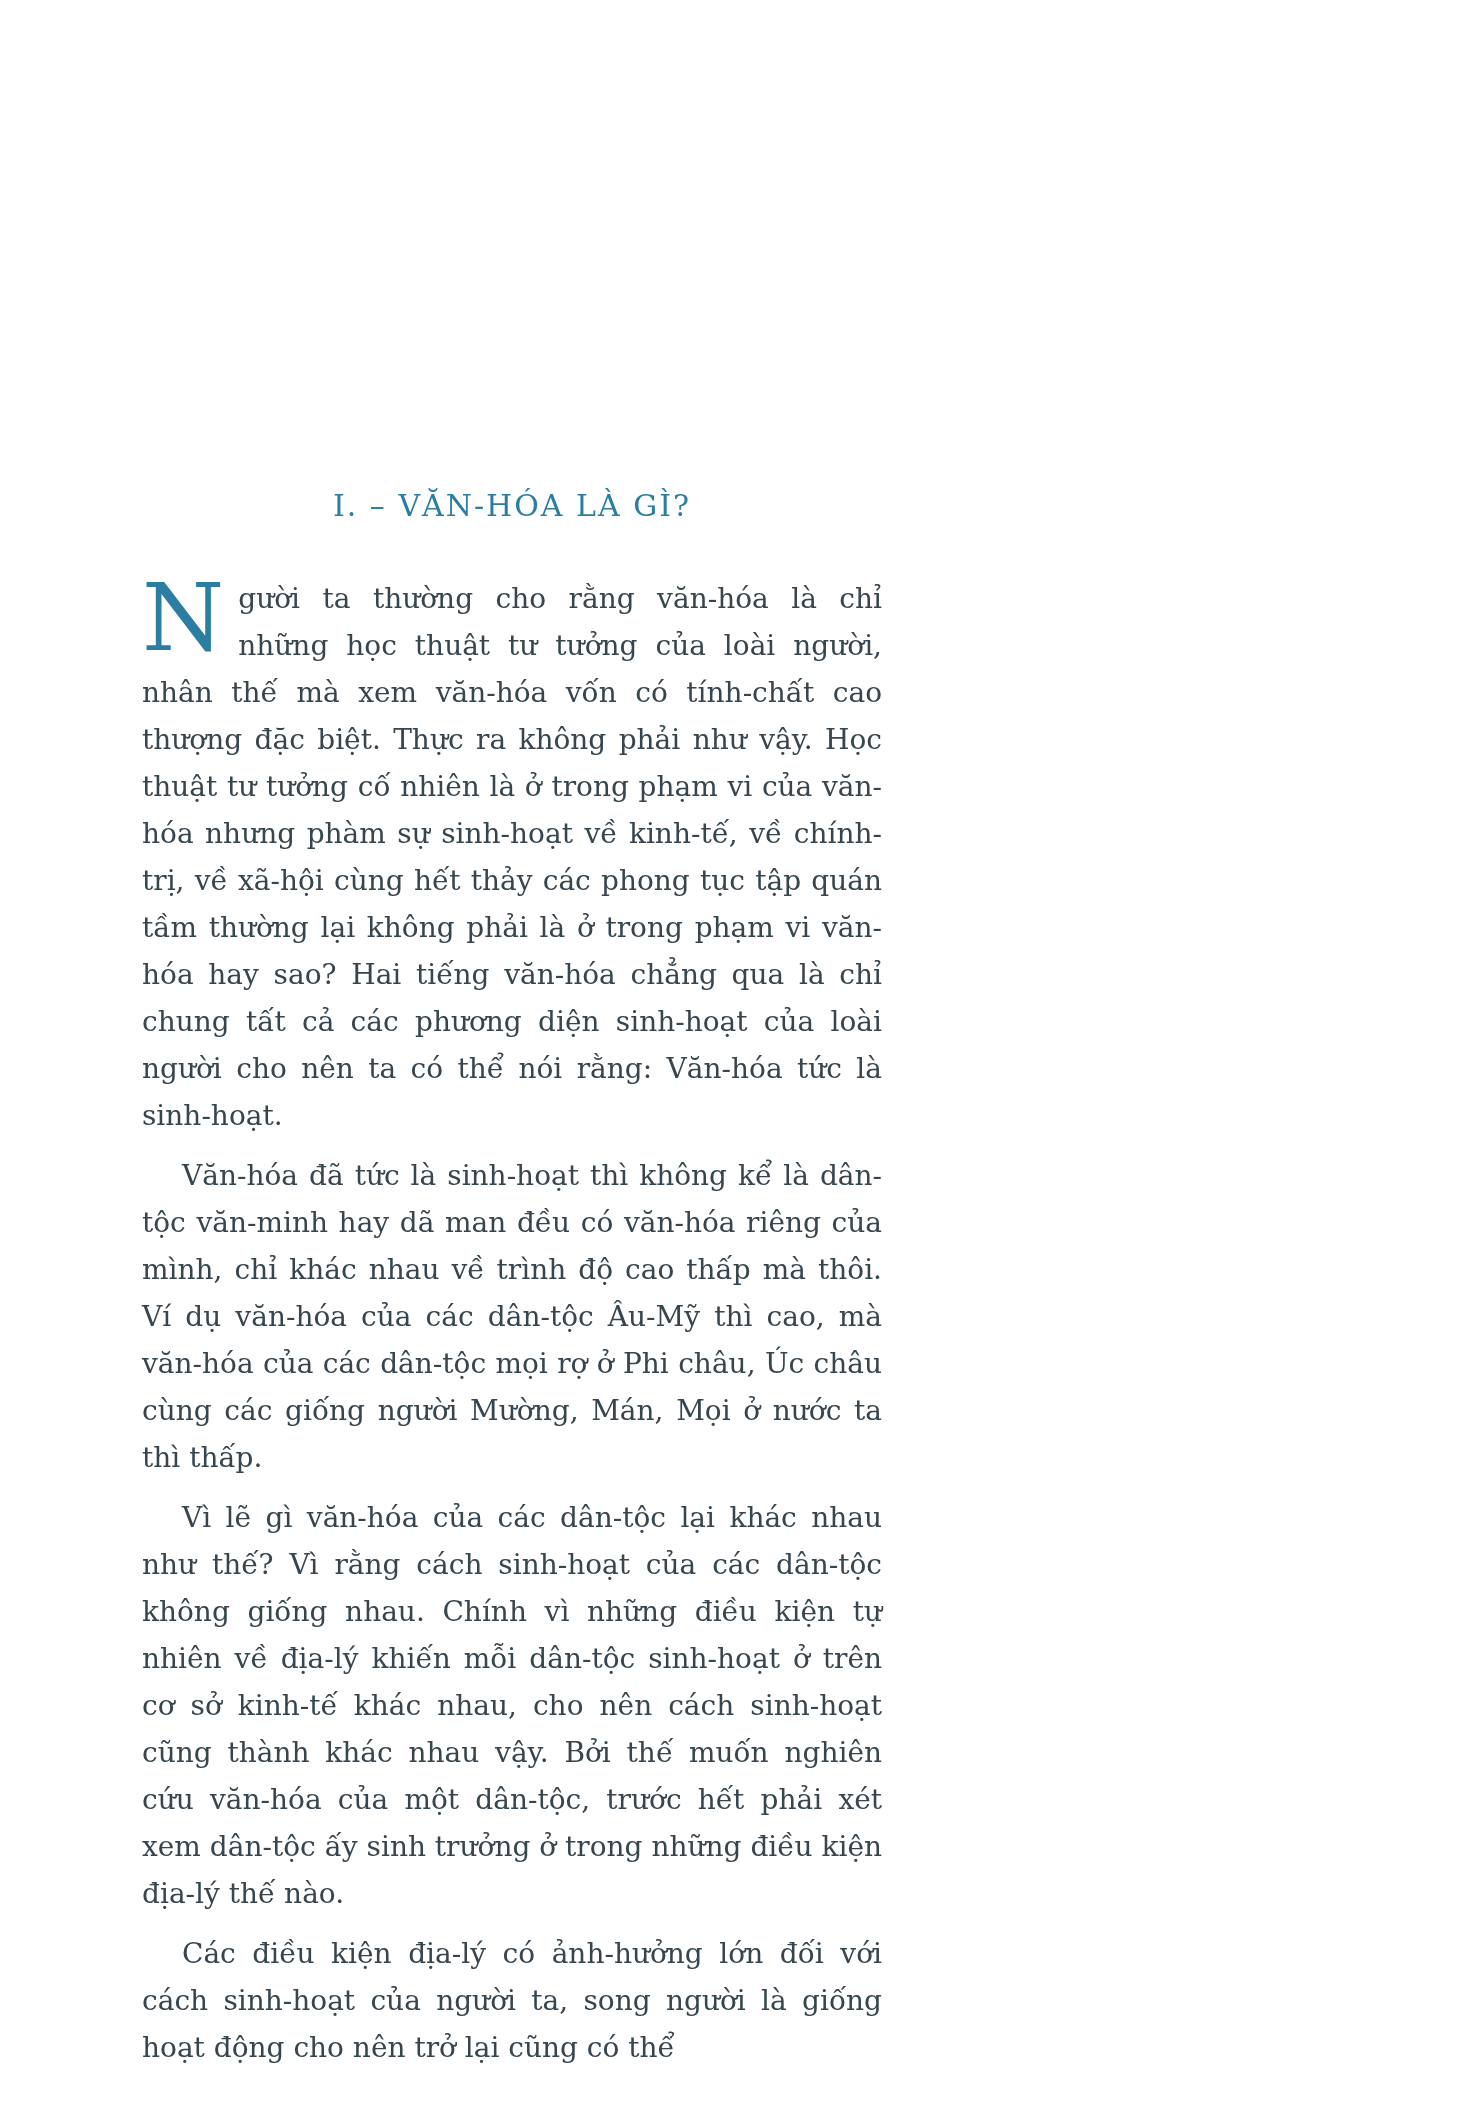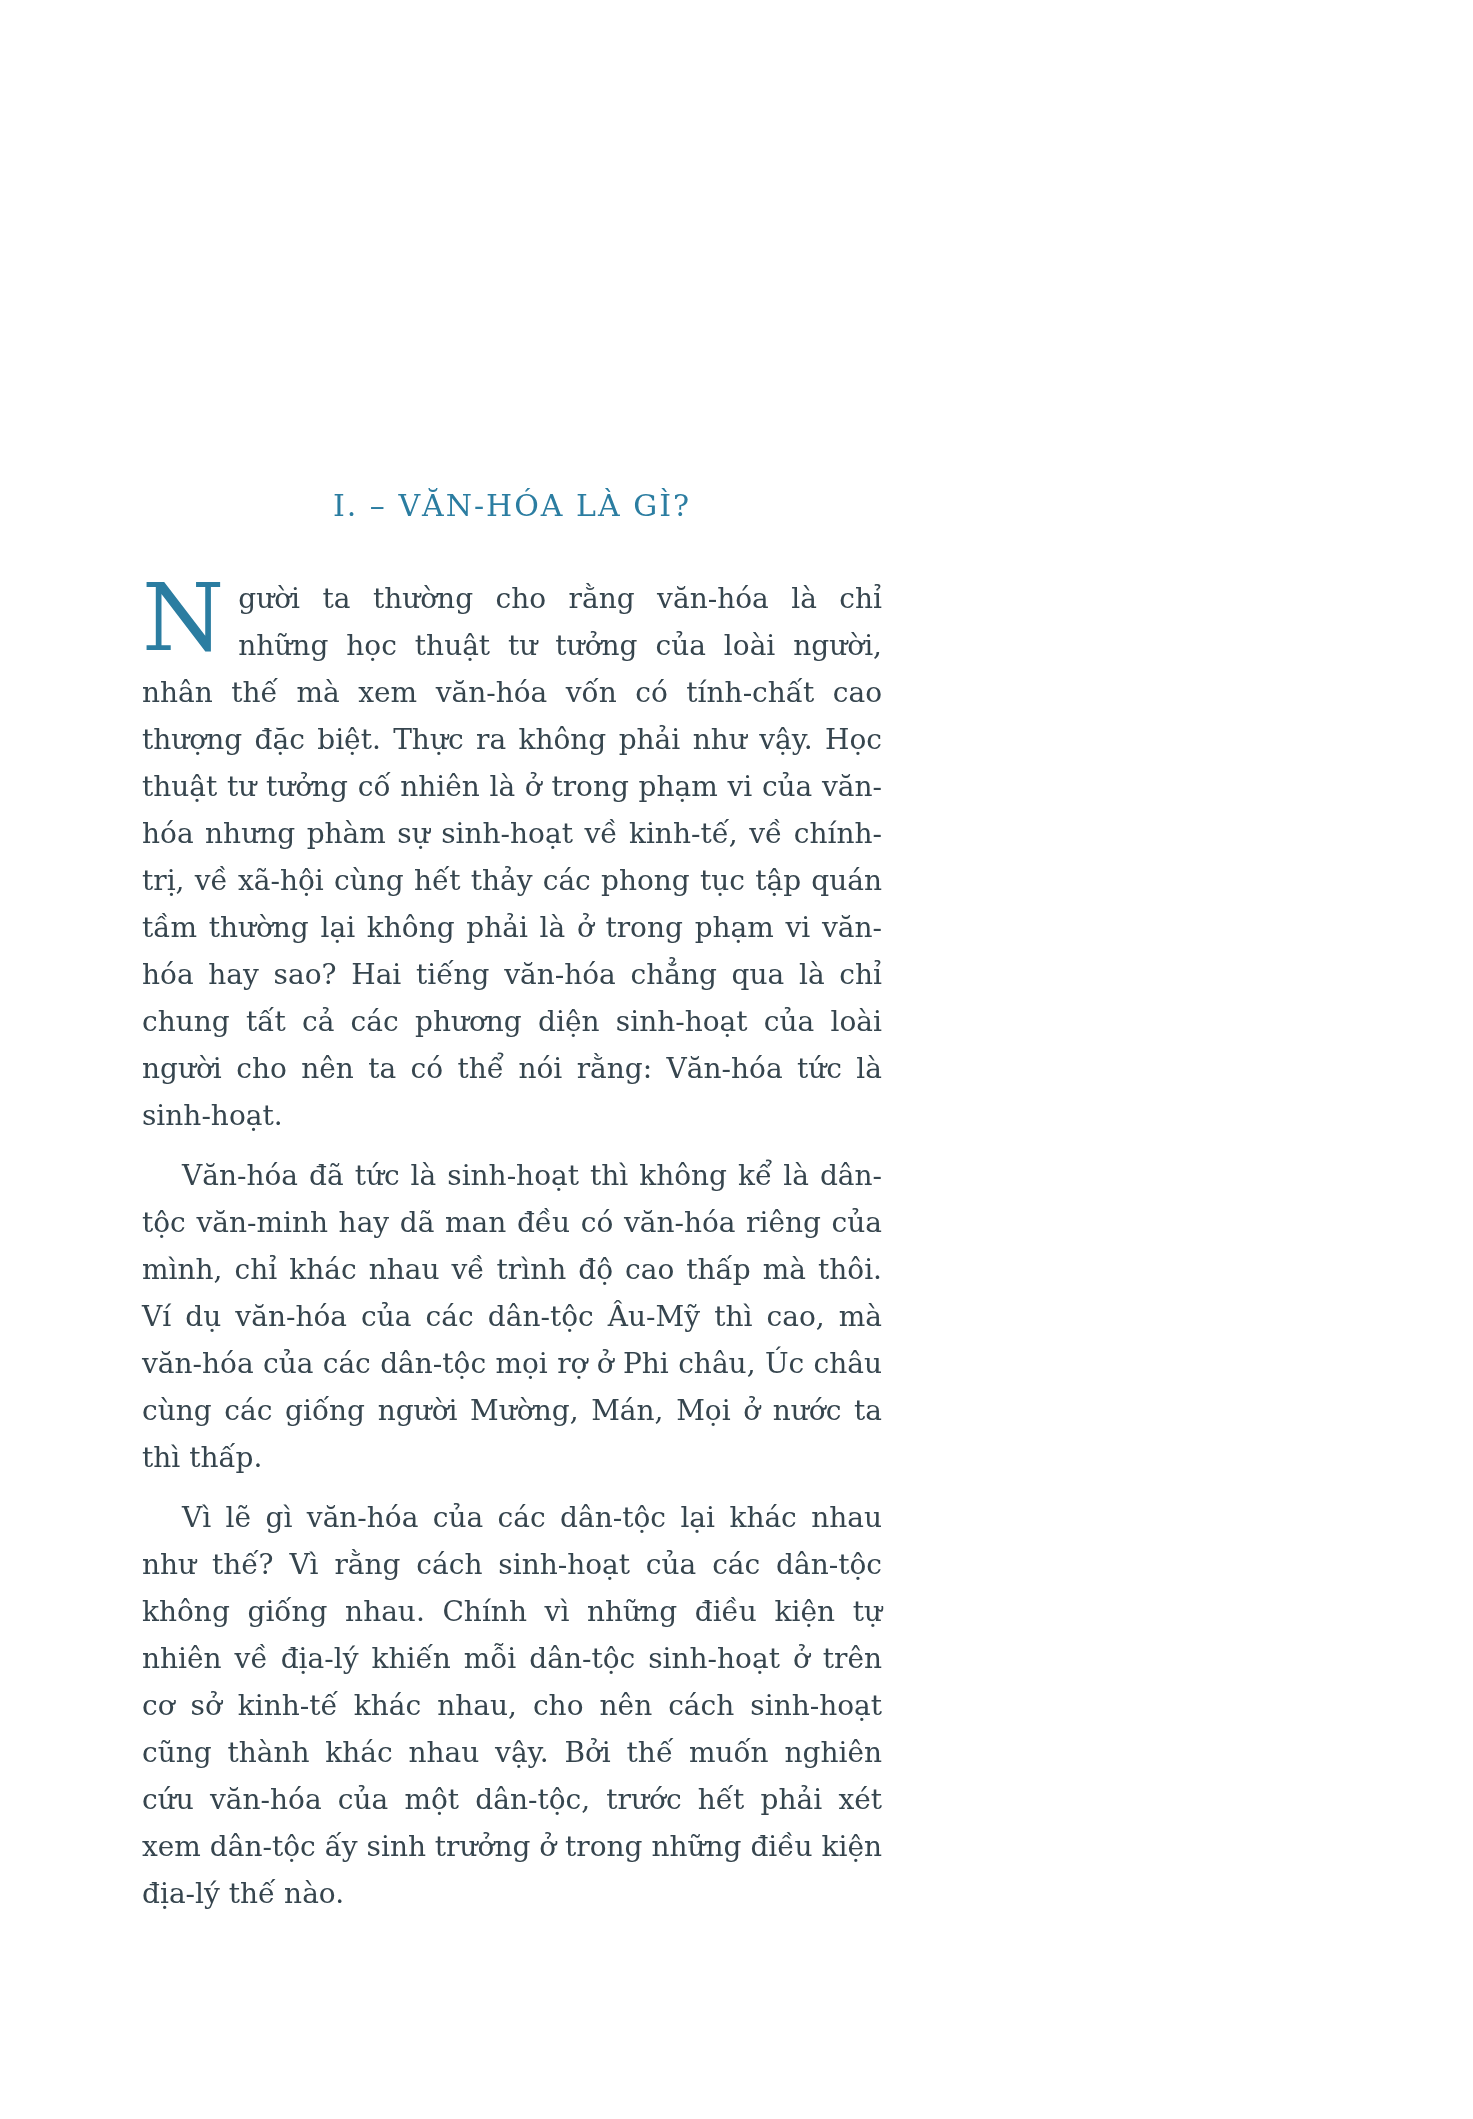--- a/index.html
+++ b/index.html
@@ -54,15 +54,16 @@
 </head>
 <body>
 
 <div class="page">
   <div class="text-block">
     <h1 class="section-title">I. – VĂN-HÓA LÀ GÌ?</h1>
     <div class="paragraphs">
         <p class="first"><span class="dropcap">N</span><span>gười ta thường cho rằng văn-hóa là chỉ những học thuật tư tưởng của loài người, nhân thế mà xem văn-hóa vốn có tính-chất cao thượng đặc biệt. Thực ra không phải như vậy. Học thuật tư tưởng cố nhiên là ở trong phạm vi của văn-hóa nhưng phàm sự sinh-hoạt về kinh-tế, về chính-trị, về xã-hội cùng hết thảy các phong tục tập quán tầm thường lại không phải là ở trong phạm vi văn-hóa hay sao? Hai tiếng văn-hóa chẳng qua là chỉ chung tất cả các phương diện sinh-hoạt của loài người cho nên ta có thể nói rằng: </span><span class="italic">Văn-hóa</span><span> tức là </span><span class="italic">sinh-hoạt.</span></p>
         <p class=""><span>Văn-hóa đã tức là sinh-hoạt thì không kể là dân-tộc văn-minh hay dã man đều có văn-hóa riêng của mình, chỉ khác nhau về trình độ cao thấp mà thôi. Ví dụ văn-hóa của các dân-tộc Âu-Mỹ thì cao, mà văn-hóa của các dân-tộc mọi rợ ở Phi châu, Úc châu cùng các giống người Mường, Mán, Mọi ở nước ta thì thấp.</span></p>
         <p class=""><span>Vì lẽ gì văn-hóa của các dân-tộc lại khác nhau như thế? Vì rằng cách sinh-hoạt của các dân-tộc không giống nhau. Chính vì những điều kiện tự nhiên về địa-lý khiến mỗi dân-tộc sinh-hoạt ở trên cơ sở kinh-tế khác nhau, cho nên cách sinh-hoạt cũng thành khác nhau vậy. Bởi thế muốn nghiên cứu văn-hóa của một dân-tộc, trước hết phải xét xem dân-tộc ấy sinh trưởng ở trong những điều kiện địa-lý thế nào.</span></p>
+        <p class=""><span>Các điều kiện địa-lý có ảnh-hưởng lớn đối với cách sinh-hoạt của người ta, song người là giống hoạt động cho nên trở lại cũng có thể</span></p>
       </div>
   </div>
 </div>
 
 </body></html>

